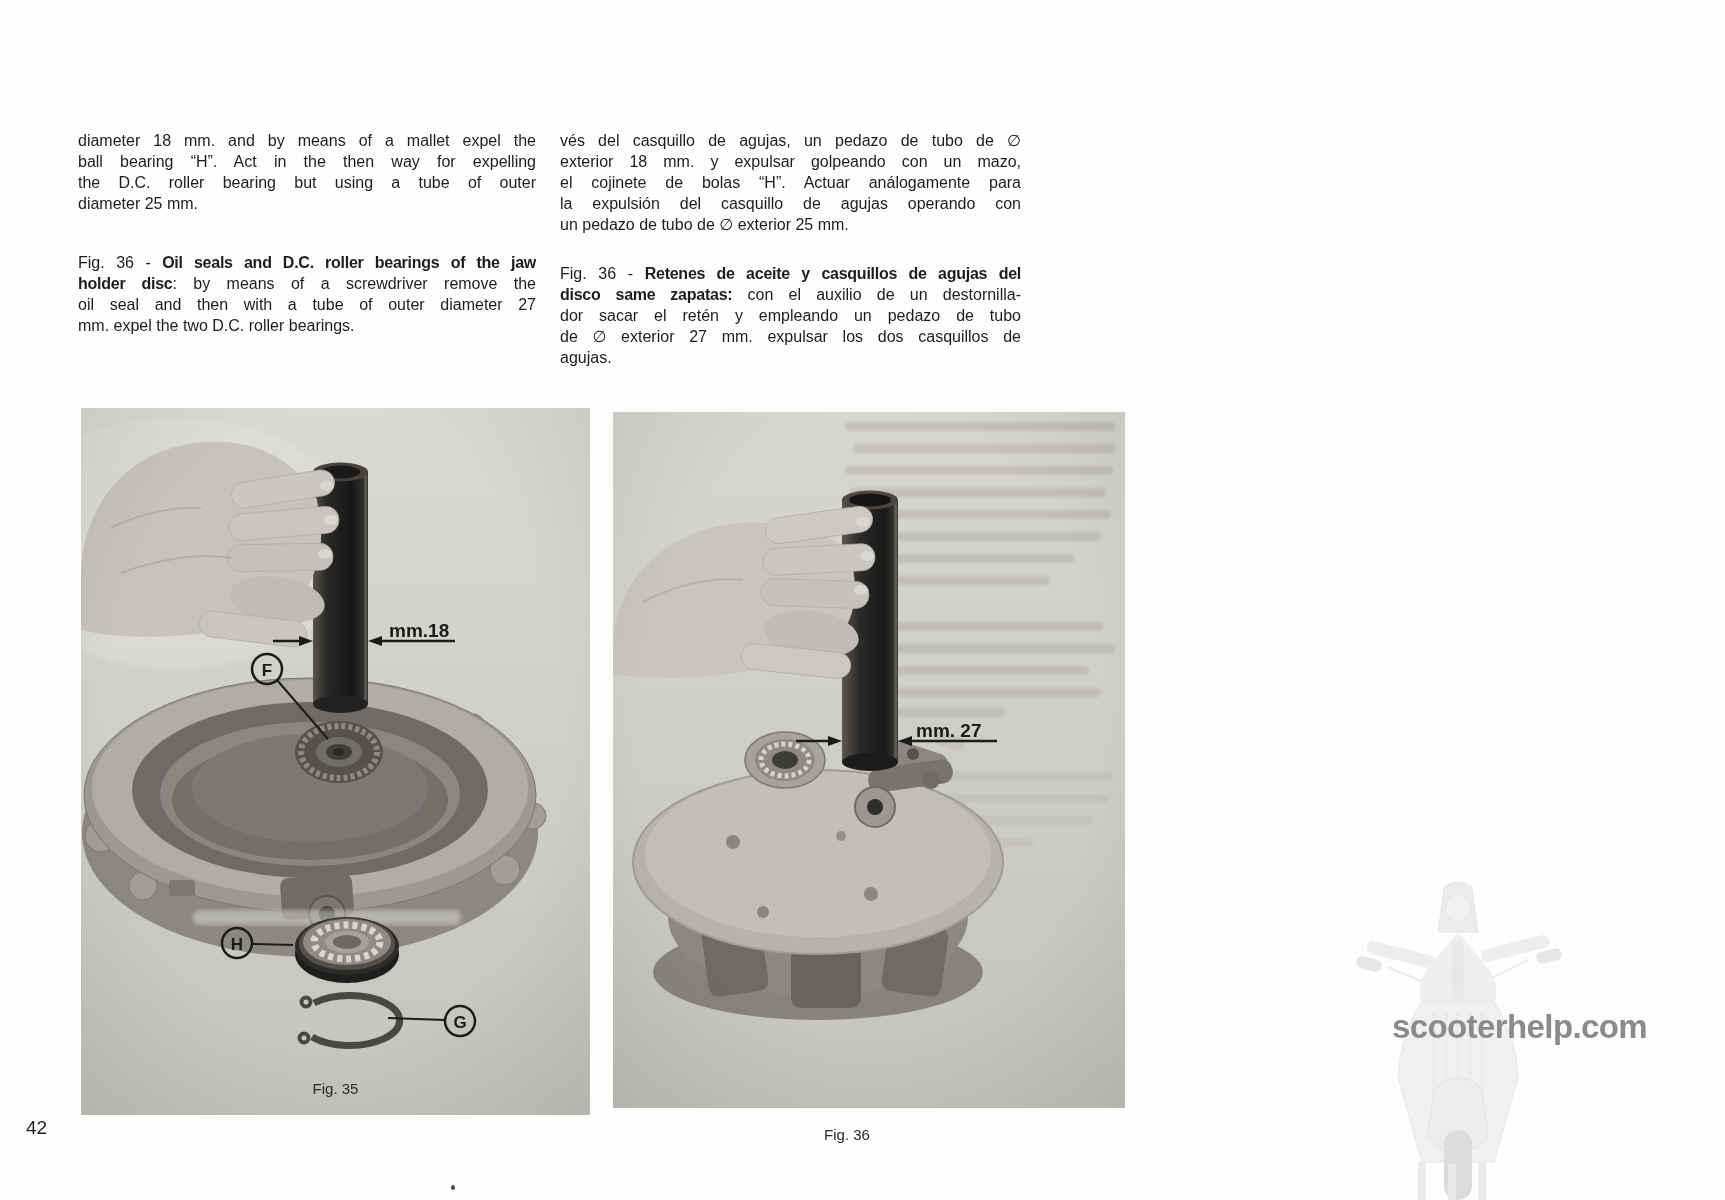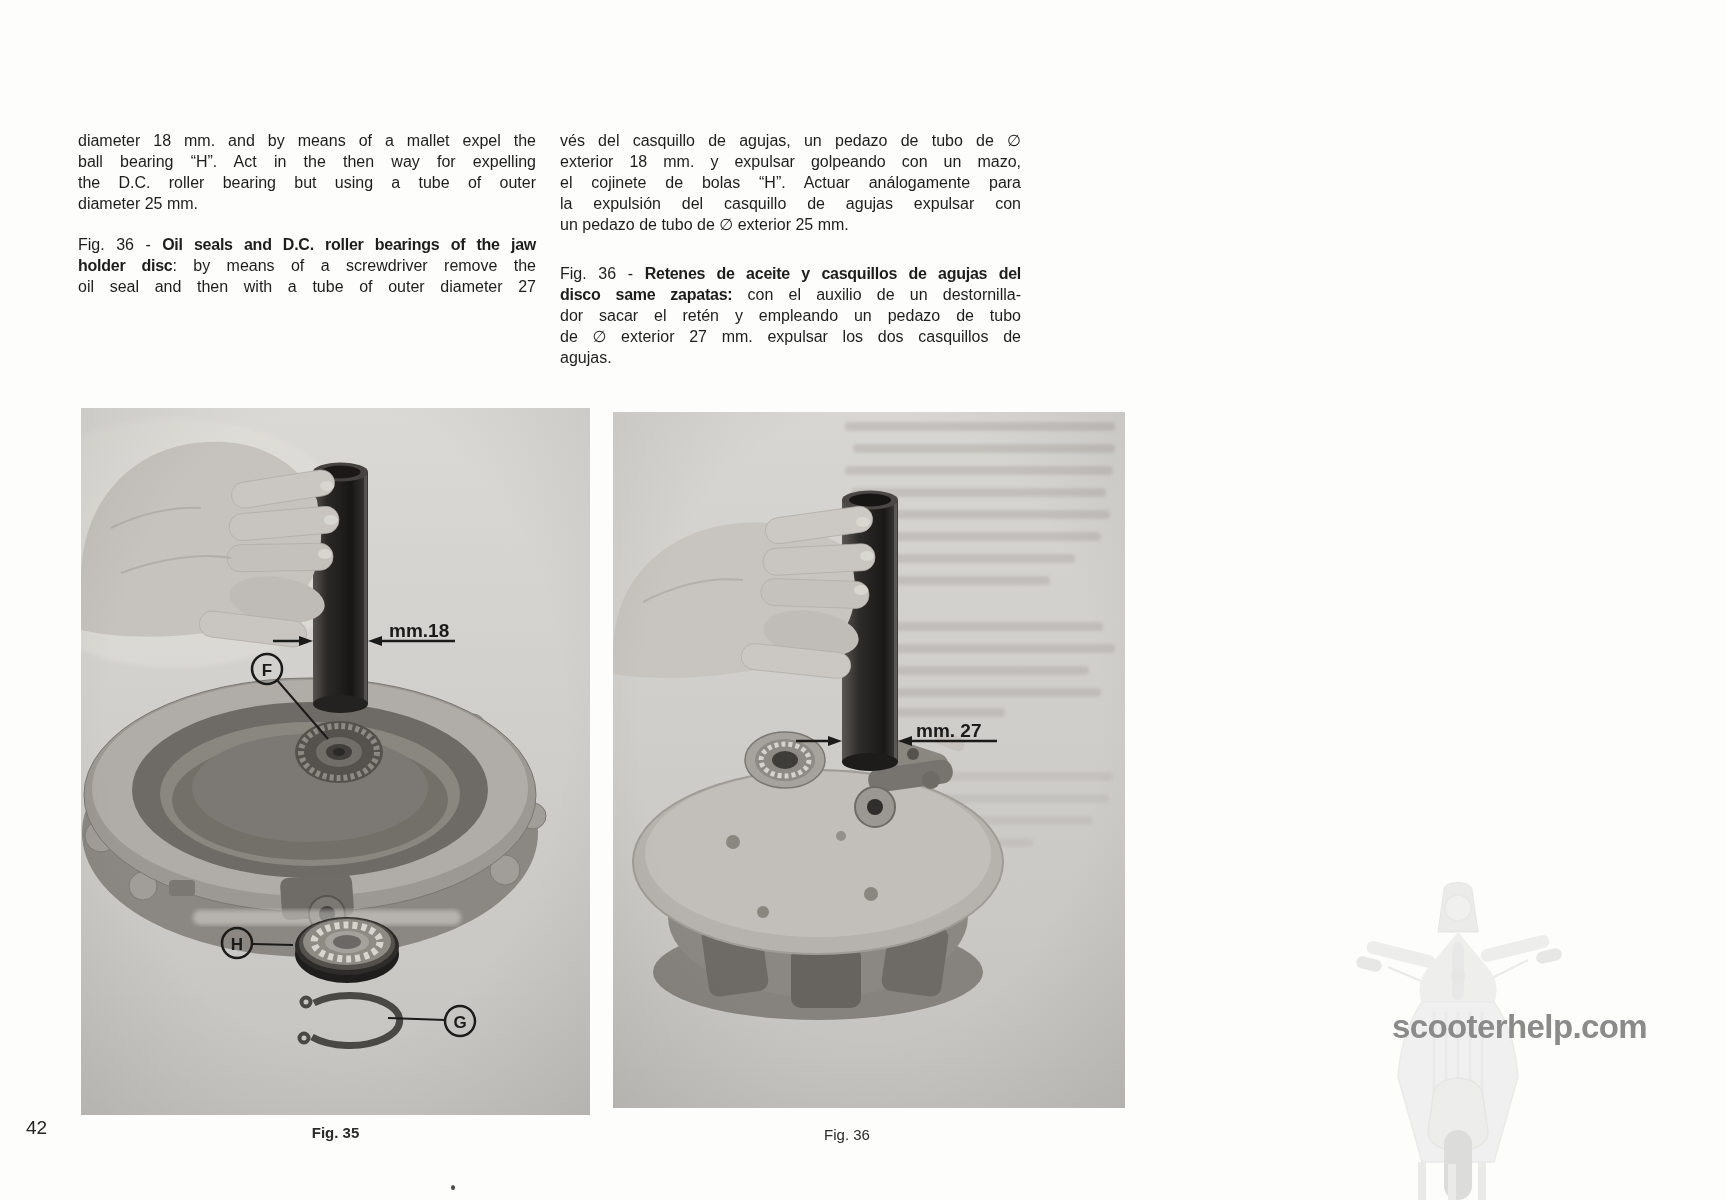--- a/index.html
+++ b/index.html
@@ -4,28 +4,28 @@
 <style>
   html,body{margin:0;padding:0;background:#fdfdfc;}
   .page{position:relative;width:1725px;height:1200px;overflow:hidden;background:#fdfdfc;
         font-family:"Liberation Sans",sans-serif;color:#1d1d1b;padding-left:28px;}
   .col{position:absolute;font-size:16px;line-height:21px;color:#1d1d1b;}
   .col-en{left:78px;top:130px;width:458px;}
   .col-es{left:560px;top:130px;width:461px;}
   .tline{text-align:justify;text-align-last:justify;height:21px;white-space:normal;}
   .tlast{text-align-last:left;}
   .b{font-weight:700;letter-spacing:-0.25px;}
-  .col-en .para2{margin-top:20px;}
+  .col-en .para2{margin-top:38px;}
   .col-es .para2{margin-top:28px;}
   .photo{position:absolute;}
   .photo svg{display:block;}
   .photo35{left:81px;top:408px;width:509px;height:707px;}
   .photo36{left:613px;top:412px;width:512px;height:696px;}
   .figcap{position:absolute;font-size:15px;color:#2a2a28;text-align:center;}
-  .cap35{left:81px;top:1124px;width:509px;font-weight:bold;}
+  .cap35{left:81px;top:1080px;width:509px;}
   .cap36{left:591px;top:1126px;width:512px;}
   .pageno{position:absolute;left:26px;top:1117px;font-size:19px;font-weight:400;color:#242422;}
   .wm{position:absolute;left:1348px;top:872px;width:224px;height:328px;}
   .wmtext{position:absolute;left:1392px;top:1008px;font-size:33px;font-weight:700;
           color:#8b8b8b;letter-spacing:-0.6px;white-space:nowrap;}
   .speck{position:absolute;left:451px;top:1185px;width:4px;height:5px;background:#4a4a48;border-radius:50%;}
 </style>
 </head>
 <body>
 
@@ -35,29 +35,30 @@
     <div class="para">
       <div class="tline">diameter 18 mm. and by means of a mallet expel the</div>
       <div class="tline">ball bearing “H”. Act in the then way for expelling</div>
       <div class="tline">the D.C. roller bearing but using a tube of outer</div>
       <div class="tline tlast">diameter 25 mm.</div>
     </div>
     <div class="para para2">
       <div class="tline"><span>Fig. 36 - </span><span class="b">Oil seals and D.C. roller bearings of the jaw</span></div>
       <div class="tline"><span class="b">holder disc</span><span>: by means of a screwdriver remove the</span></div>
       <div class="tline">oil seal and then with a tube of outer diameter 27</div>
+      <div class="tline tlast">mm. expel the two D.C. roller bearings.</div>
     </div>
   </div>
 
   <div class="col col-es">
     <div class="para">
       <div class="tline">vés del casquillo de agujas, un pedazo de tubo de ∅</div>
       <div class="tline">exterior 18 mm. y expulsar golpeando con un mazo,</div>
       <div class="tline">el cojinete de bolas “H”. Actuar análogamente para</div>
-      <div class="tline">la expulsión del casquillo de agujas expulsar con</div>
+      <div class="tline">la expulsión del casquillo de agujas operando con</div>
       <div class="tline tlast">un pedazo de tubo de ∅ exterior 25 mm.</div>
     </div>
     <div class="para para2">
       <div class="tline"><span>Fig. 36 - </span><span class="b">Retenes de aceite y casquillos de agujas del</span></div>
       <div class="tline"><span class="b">disco same zapatas:</span><span> con el auxilio de un destornilla-</span></div>
       <div class="tline">dor sacar el retén y empleando un pedazo de tubo</div>
       <div class="tline">de ∅ exterior 27 mm. expulsar los dos casquillos de</div>
       <div class="tline tlast">agujas.</div>
     </div>
   </div>

